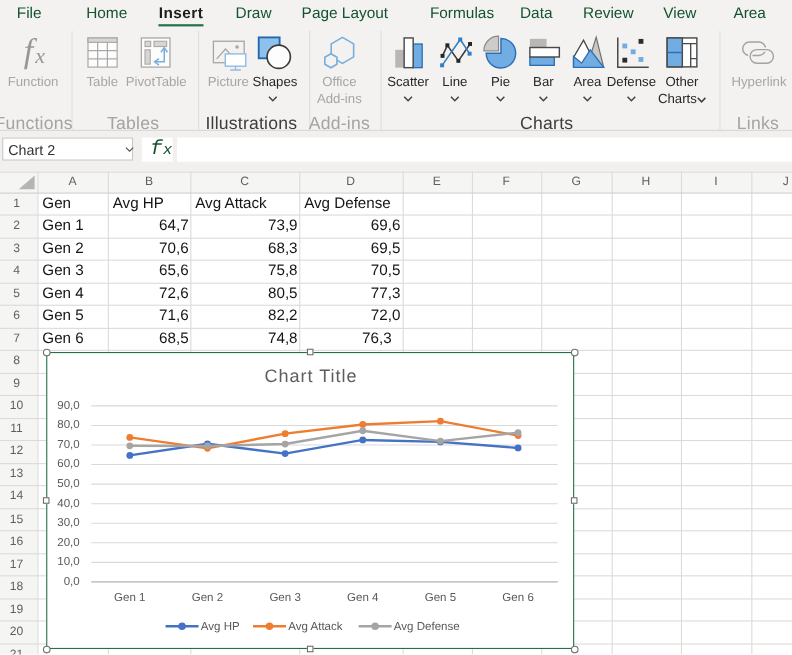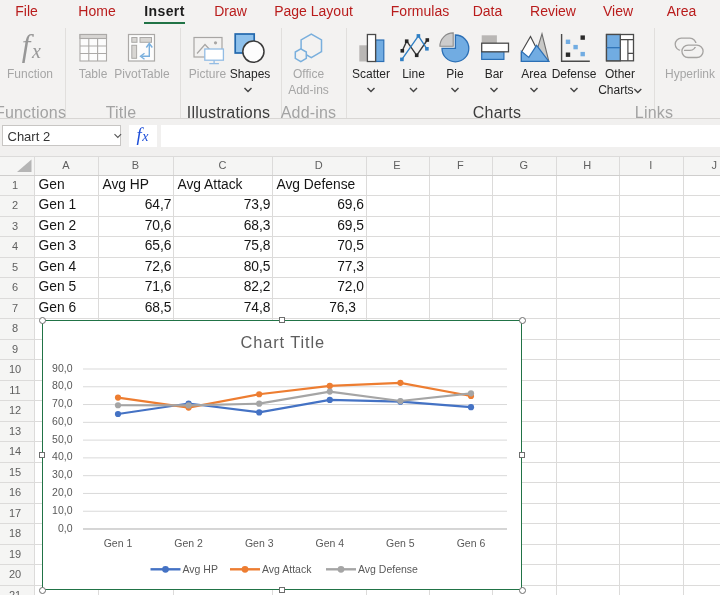--- a/index.html
+++ b/index.html
@@ -1,21 +1,21 @@
 <!DOCTYPE html>
 <html><head>
 <meta charset="utf-8">
 <style>
   html,body{margin:0;padding:0;}
   body{width:720px;height:595px;position:relative;overflow:hidden;
        font-family:"Liberation Sans",sans-serif;background:#fff;}
   .abs{position:absolute;}
   
   #ribbon{left:0;top:0;width:720px;height:118px;background:#f3f2f1;}
-  .tab{top:3px;height:17px;line-height:17px;font-size:14px;color:#b91c1c;transform:translateX(-50%);white-space:nowrap;}
+  .tab{top:3px;height:17px;line-height:17px;font-size:14px;color:#14532d;transform:translateX(-50%);white-space:nowrap;}
   .tab.sel{color:#1d1d1d;font-weight:bold;letter-spacing:0.4px;}
   #insline{background:#217346;height:2.6px;width:41px;top:21.8px;left:144px;}
   .rlab{font-size:12px;height:14px;line-height:14px;top:67px;transform:translateX(-50%);white-space:nowrap;color:#262626;}
   .rlab.dis{color:#a6a6a6;}
   .rlab2{top:83px;}
   .glab{font-size:16px;letter-spacing:0.2px;height:12px;line-height:12px;top:106.5px;transform:translateX(-50%);white-space:nowrap;color:#a3a3a3;}
   .glab.en{color:#3d3d3d;}
   .vsep{width:1px;top:28px;height:90px;background:#e1dfdd;}
   
   #fbar{left:0;top:118px;width:720px;height:38px;background:#f1f0ef;border-top:1px solid #d8d6d4;}
@@ -69,25 +69,25 @@
 <span class="abs rlab" style="left:413.5px">Line</span>
 <span class="abs rlab" style="left:455px">Pie</span>
 <span class="abs rlab" style="left:494px">Bar</span>
 <span class="abs rlab" style="left:534px">Area</span>
 <span class="abs rlab" style="left:574px">Defense</span>
 <span class="abs rlab" style="left:620px">Other</span>
 <span class="abs rlab rlab2" style="left:615.8px">Charts</span>
 <span class="abs rlab dis" style="left:690px">Hyperlink</span>
 
 <span class="abs glab" style="left:30.5px">Functions</span>
-<span class="abs glab" style="left:121px">Title</span>
+<span class="abs glab" style="left:121px">Tables</span>
 <span class="abs glab en" style="left:228.5px">Illustrations</span>
 <span class="abs glab" style="left:308.5px">Add-ins</span>
 <span class="abs glab en" style="left:497px">Charts</span>
-<span class="abs glab" style="left:654px">Links</span>
+<span class="abs glab" style="left:689px">Links</span>
 
 <svg class="abs" style="left:0;top:0" width="720" height="125" viewBox="0 0 720 125">
 <text x="26" y="56" font-size="31" font-style="italic" font-family="Liberation Serif, serif" fill="#979797" text-anchor="middle">f</text>
     <text x="36.5" y="57.5" font-size="20" font-style="italic" font-family="Liberation Serif, serif" fill="#979797" text-anchor="middle">x</text>
 <g stroke="#aba9a7" fill="none" stroke-width="1.1">
 <rect x="80" y="34.5" width="26.5" height="26.5" fill="#fcfcfc"></rect>
 <rect x="80" y="34.5" width="26.5" height="4" fill="#d8d6d3"></rect>
 <path d="M80 46 H106.5 M80 53.5 H106.5 M88.8 38.5 V61 M97.6 38.5 V61"></path>
 </g>
 <rect x="128.5" y="34.5" width="26" height="26.5" fill="#fcfcfc" stroke="#aba9a7" stroke-width="1.2"></rect>
@@ -162,21 +162,21 @@
 <path d="M570.5 88.0 L574 91.6 L577.5 88.0" stroke="#444" stroke-width="1.4" fill="none"></path>
 <path d="M634.3 89.0 L637.8 92.6 L641.3 89.0" stroke="#444" stroke-width="1.4" fill="none"></path>
 </svg>
 
 <div class="abs" id="fbar"></div>
 <div class="abs" id="namebox">Chart 2</div>
 <svg class="abs" style="left:112.5px;top:132px" width="10" height="8" viewBox="0 0 10 8">
     <path d="M1.5 2.2 L4.8 5.5 L8.1 2.2" stroke="#555" stroke-width="1.1" fill="none"></path>
   </svg>
 <div class="abs" id="fxbox"></div>
-<div class="abs" style="left:136.5px;top:125px;width:22px;height:20px;font-family:Liberation Serif, serif;font-style:italic;font-size:18.5px;letter-spacing:0.6px;color:#1d4ed8;">f<span style="font-size:14px">x</span></div>
+<div class="abs" style="left:136.5px;top:125px;width:22px;height:20px;font-family:Liberation Mono, monospace;font-style:italic;font-size:18.5px;letter-spacing:0.6px;color:#14532d;">f<span style="font-size:14px">x</span></div>
 <div class="abs" id="ffield"></div>
 
 <div class="abs" id="sheet"></div>
 <div class="abs hbg" style="left:0;top:156px;width:720px;height:18.5px"></div>
 <div class="abs hbg" style="left:0;top:174.5px;width:34px;height:420.5px"></div>
 <svg class="abs" style="left:0;top:156px" width="34" height="18" viewBox="0 0 34 18">
     <path d="M31.5 3.5 L31.5 16 L17 16 Z" fill="#b5b5b5"></path>
   </svg>
 <div class="abs gl" style="left:34px;top:156px;width:1px;height:439px"></div>
 <div class="abs gl" style="left:98px;top:156px;width:1px;height:439px"></div>

